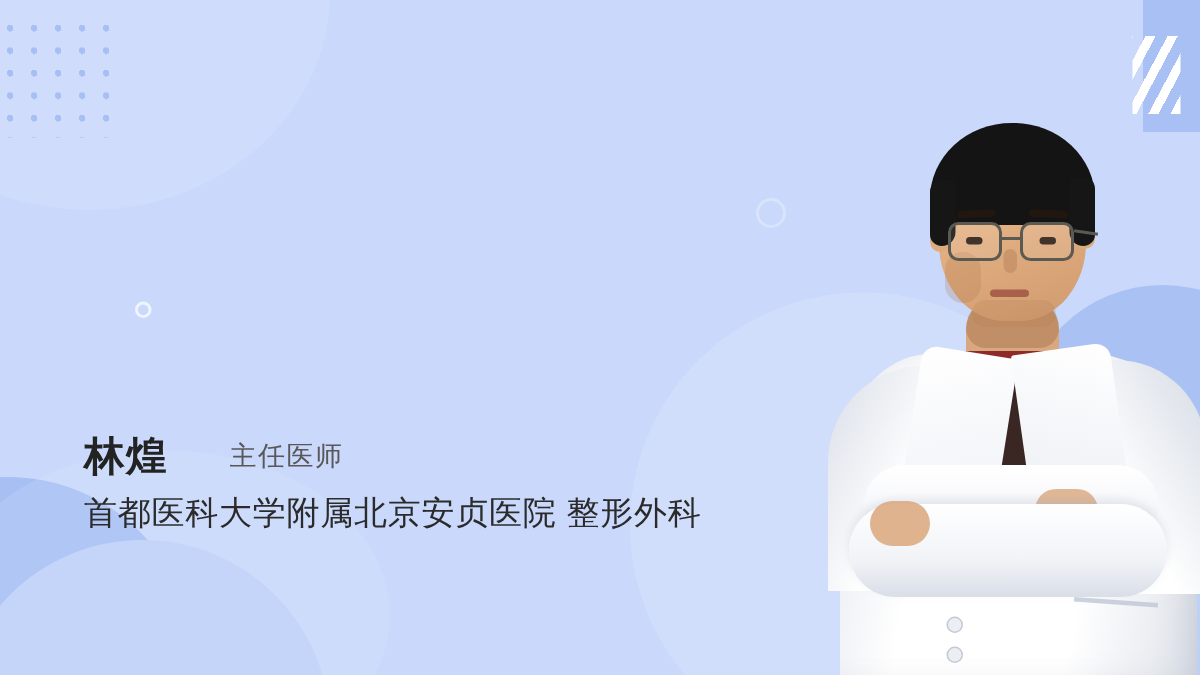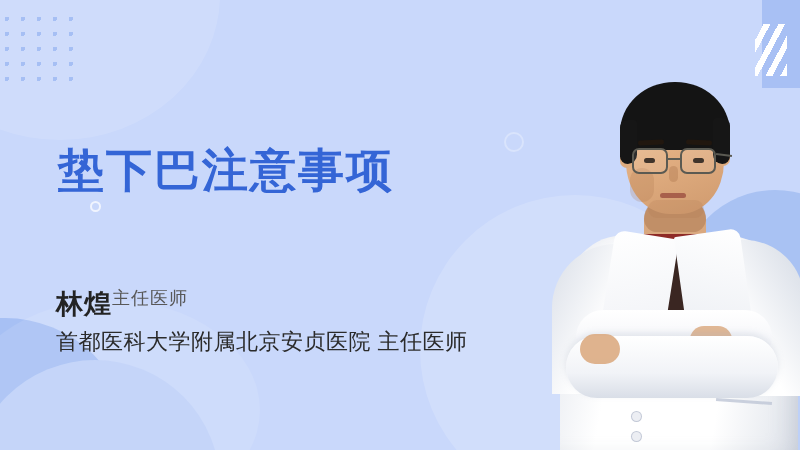--- a/index.html
+++ b/index.html
@@ -114,22 +114,23 @@
     font-size: 46px;
     font-weight: bold;
     letter-spacing: 2px;
     color: #3465d6;
     white-space: nowrap;
   }
   .doctor-line {
     position: absolute;
     left: 56px; top: 286px;
     display: flex;
-    align-items: flex-start;
+    align-items: center;
     white-space: nowrap;
+    gap: 41px;
   }
   .doctor-name {
     font-size: 27px;
     font-weight: bold;
     color: #232323;
     letter-spacing: 1px;
   }
   .doctor-title {
     font-size: 18px;
     color: #585858;
@@ -413,22 +414,21 @@
     <div class="eye-l"></div>
     <div class="eye-r"></div>
     <div class="glass-l"></div>
     <div class="glass-r"></div>
     <div class="glass-bridge"></div>
     <div class="glass-temple"></div>
     <div class="nose"></div>
     <div class="mouth"></div>
   </div>
 
-  <div class="title">垫下巴注意事项</div>
 
   <div class="doctor-line">
     <span class="doctor-name">林煌</span>
     <span class="doctor-title">主任医师</span>
   </div>
 
-  <div class="doctor-affil">首都医科大学附属北京安贞医院  主任医师</div>
+  <div class="doctor-affil">首都医科大学附属北京安贞医院  整形外科</div>
 
 </div>
 
 </body></html>

